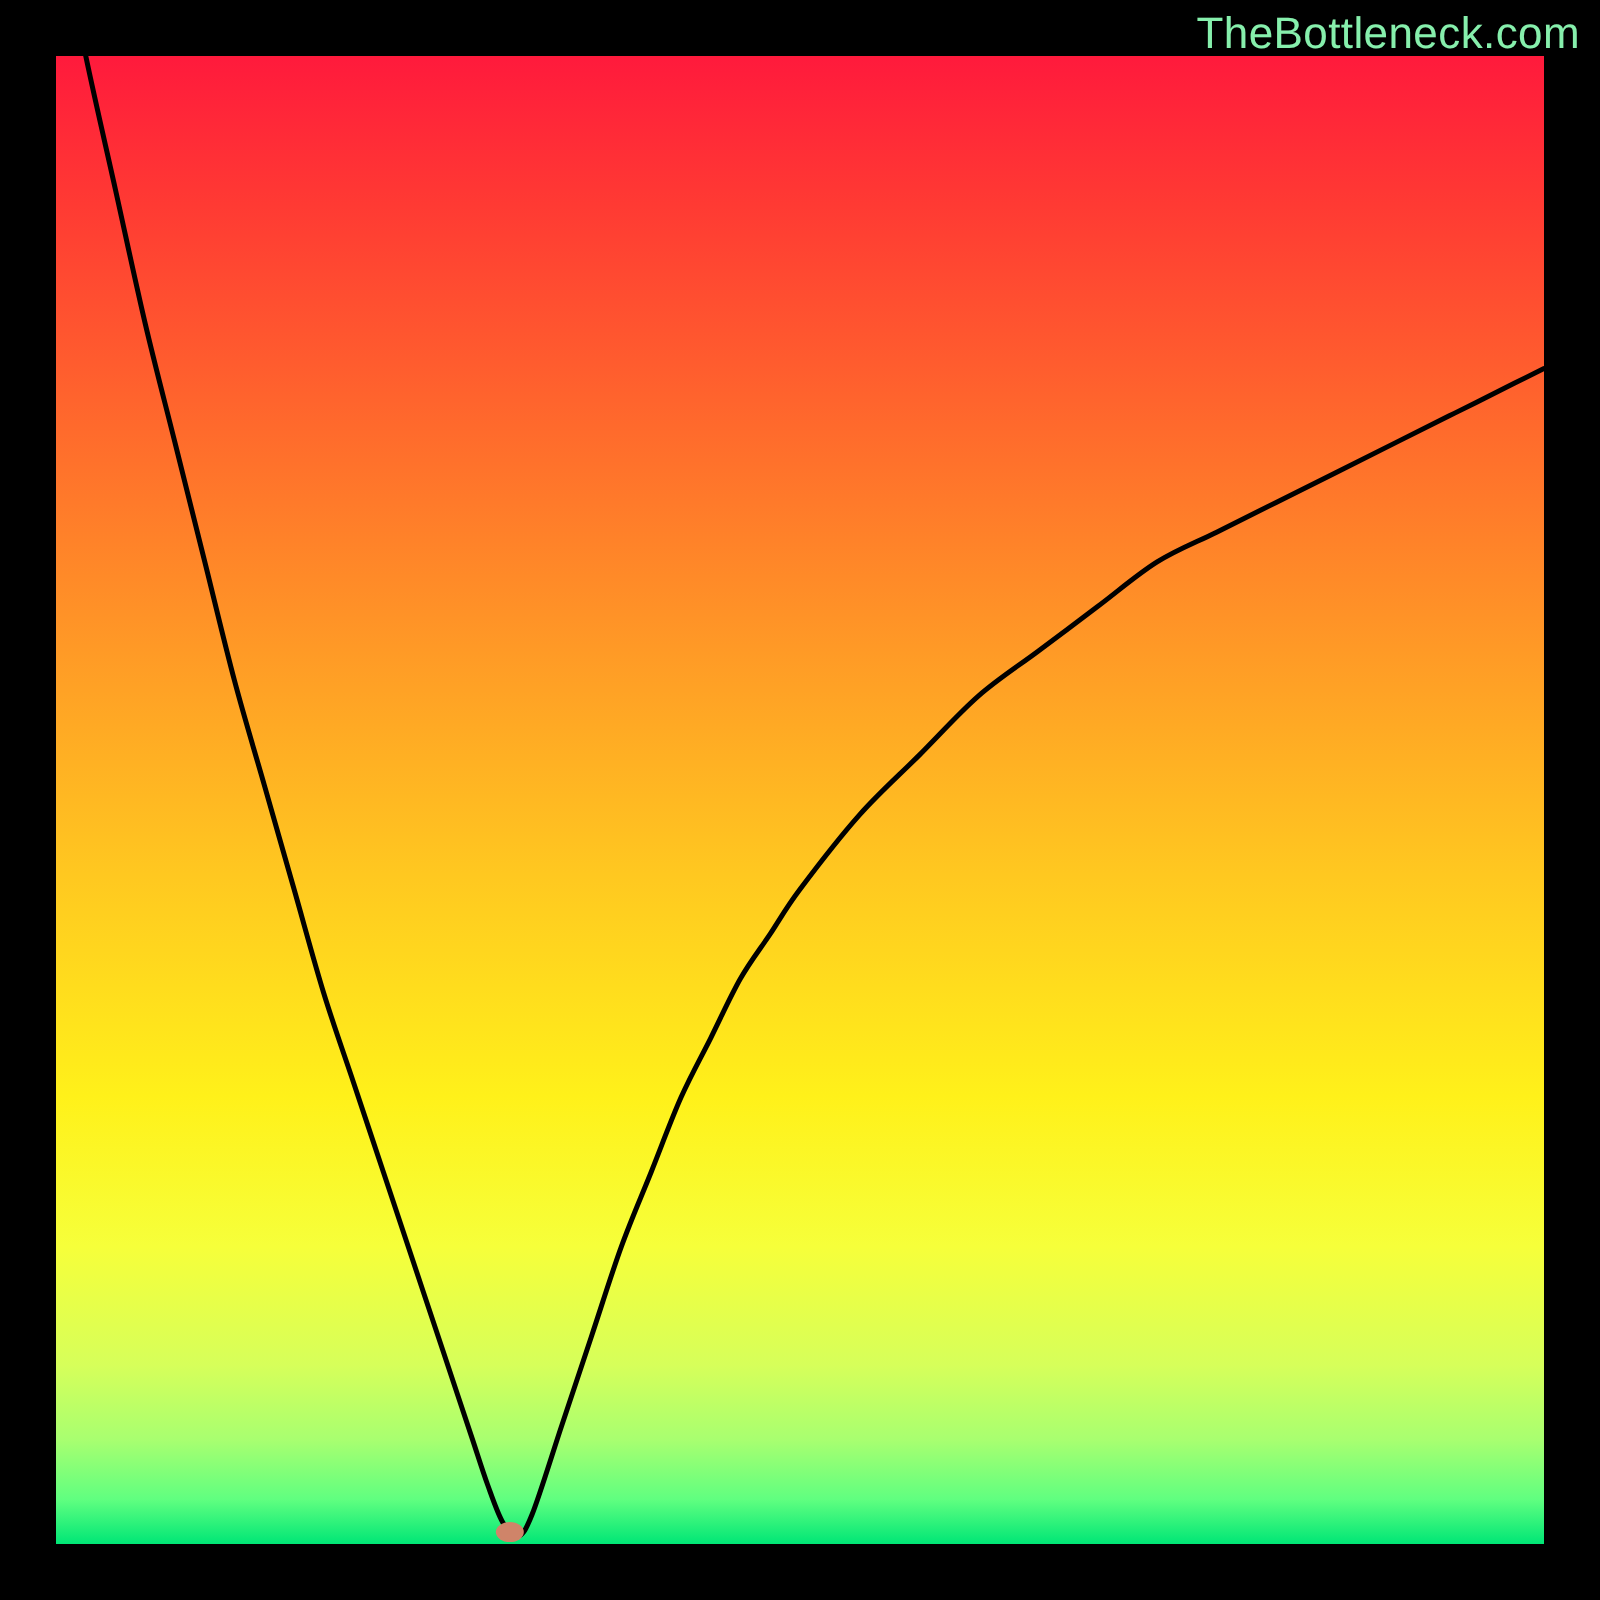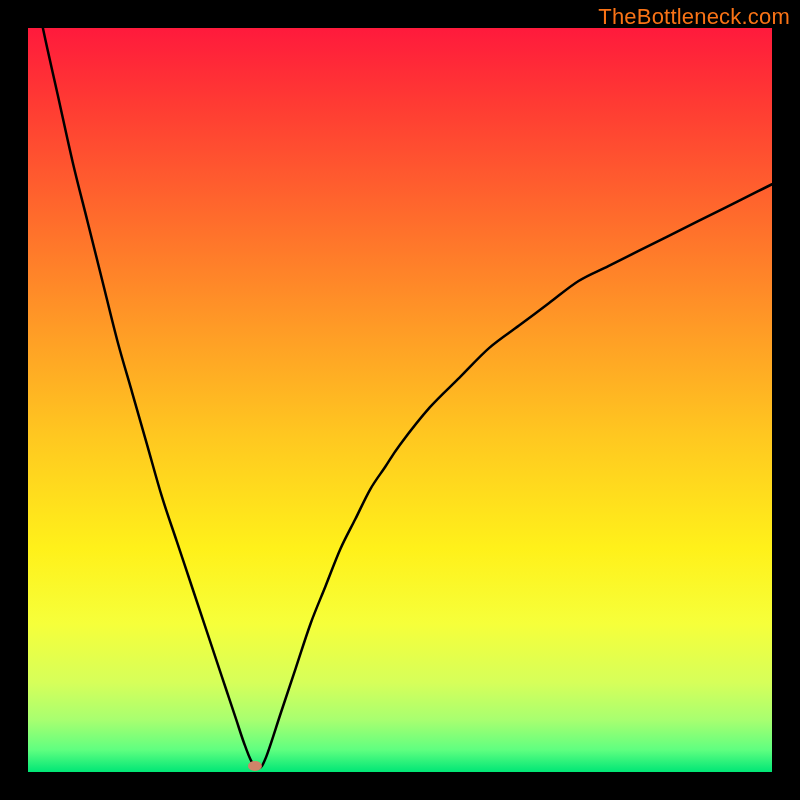--- a/index.html
+++ b/index.html
@@ -23,21 +23,21 @@
     position: absolute;
     left: 0;
     top: 0;
     width: 744px;
     height: 744px;
   }
   .watermark {
     position: absolute;
     top: 4px;
     right: 10px;
-    color: #f97316;
+    color: #86efac;
     font-size: 22px;
     font-weight: 500;
     letter-spacing: 0.2px;
     user-select: none;
   }
   svg { display: block; }
 </style>
 </head>
 <body>
 

